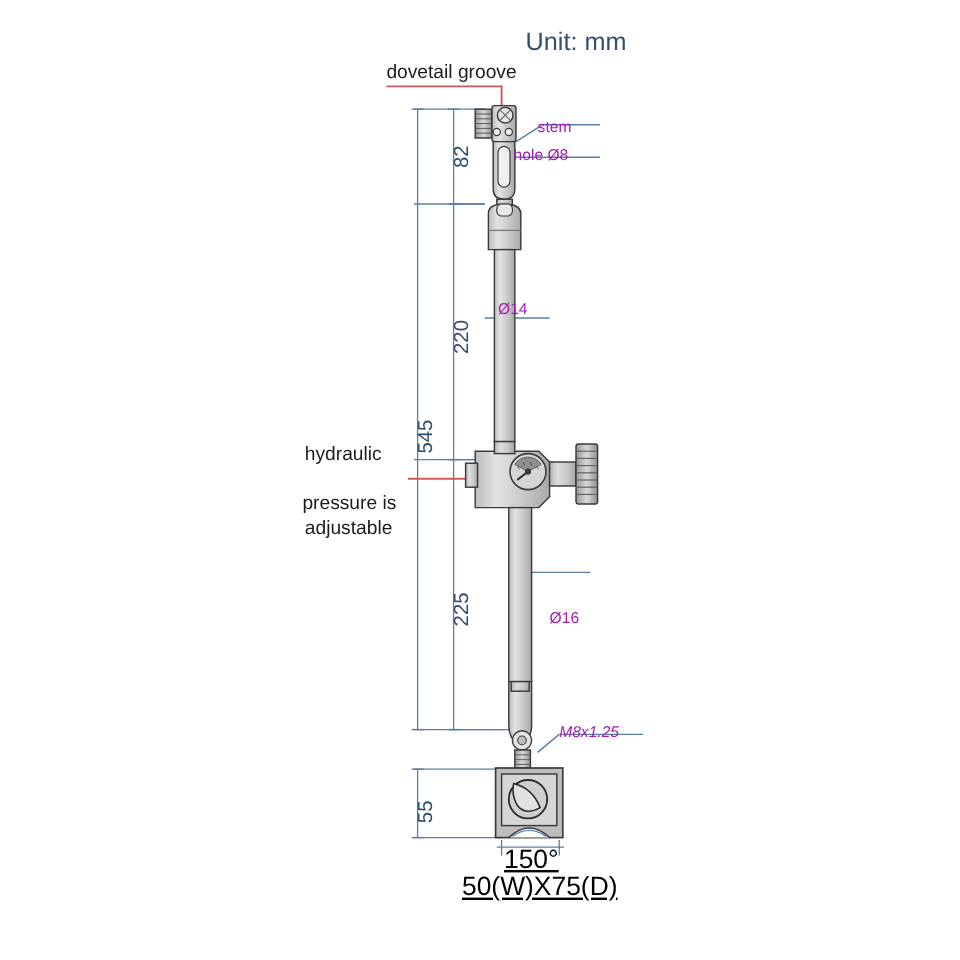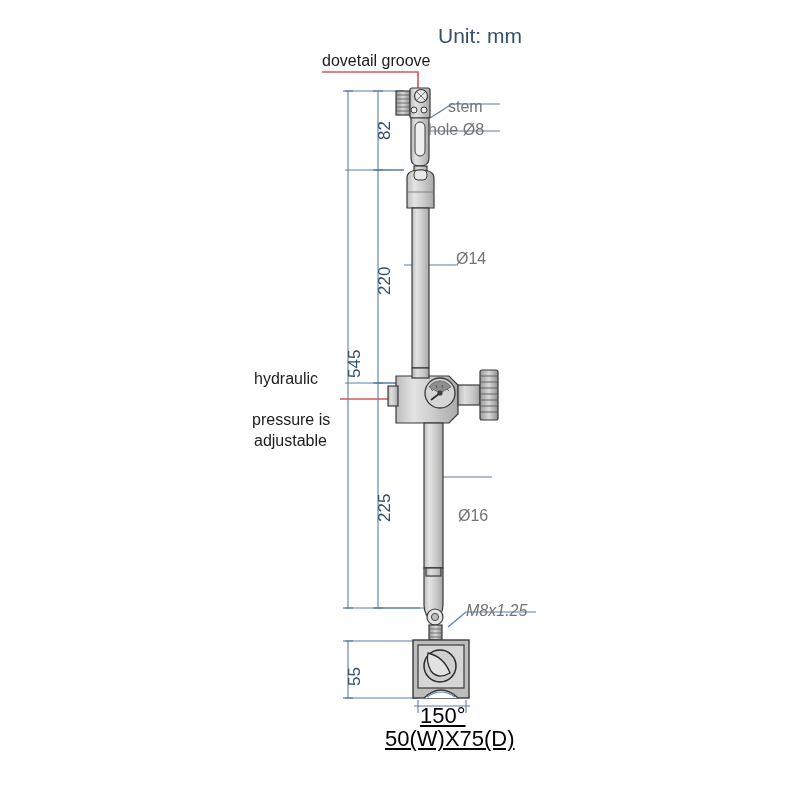--- a/index.html
+++ b/index.html
@@ -5,21 +5,21 @@
   html,body{margin:0;padding:0;background:#ffffff;}
   body{width:800px;height:800px;overflow:hidden;
        font-family:"Liberation Sans","DejaVu Sans",sans-serif;}
   #stage{position:relative;width:800px;height:800px;background:#fff;}
   svg#drawing{position:absolute;left:0;top:0;width:800px;height:800px;}
   .lbl{position:absolute;white-space:nowrap;}
   .dim-text{color:#000000;font-size:22px;text-decoration:underline;}
   .dim-text-v{color:#2f4f6f;font-size:17px;transform-origin:left top;}
   .note-text{color:#1c1c1c;font-size:16px;line-height:21px;}
   .unit-text{color:#35506d;font-size:21px;}
-  .spec-text{color:#737373;font-size:16px;}
+  .spec-text{color:#a21caf;font-size:13px;}
 </style>
 </head>
 <body>
 
 <div id="stage">
 
   <svg id="drawing" viewBox="0 0 800 800">
     <defs>
       <linearGradient id="metal" x1="0" y1="0" x2="1" y2="0">
         <stop offset="0%" stop-color="#bdbdbd"></stop>
@@ -196,21 +196,21 @@
 
   <div class="lbl note-text" style="left:322px;top:50px;">dovetail groove</div>
 
   <div class="lbl spec-text" style="left:448px;top:98px;">stem</div>
   <div class="lbl spec-text" style="left:428px;top:121px;">hole Ø8</div>
 
   <div class="lbl note-text" style="left:254px;top:368px;">hydraulic</div>
   <div class="lbl note-text" style="left:252px;top:409px;text-align:right;">pressure is</div>
   <div class="lbl note-text" style="left:254px;top:430px;">adjustable</div>
 
-  <div class="lbl spec-text" style="left:456px;top:250px;text-align:right;">Ø14</div>
+  <div class="lbl spec-text" style="left:415px;top:250px;text-align:right;">Ø14</div>
   <div class="lbl spec-text" style="left:458px;top:462px;margin-top:45px;">Ø16</div>
 
   <div class="lbl spec-text" style="left:466px;top:602px;font-style:italic;">M8x1.25</div>
 
   <div class="lbl dim-text-v" style="left:375px;top:140px;transform:rotate(-90deg);">82</div>
   <div class="lbl dim-text-v" style="left:375px;top:295px;transform:rotate(-90deg);">220</div>
   <div class="lbl dim-text-v" style="left:345px;top:378px;transform:rotate(-90deg);">545</div>
   <div class="lbl dim-text-v" style="left:375px;top:522px;transform:rotate(-90deg);">225</div>
   <div class="lbl dim-text-v" style="left:345px;top:686px;transform:rotate(-90deg);">55</div>
 

